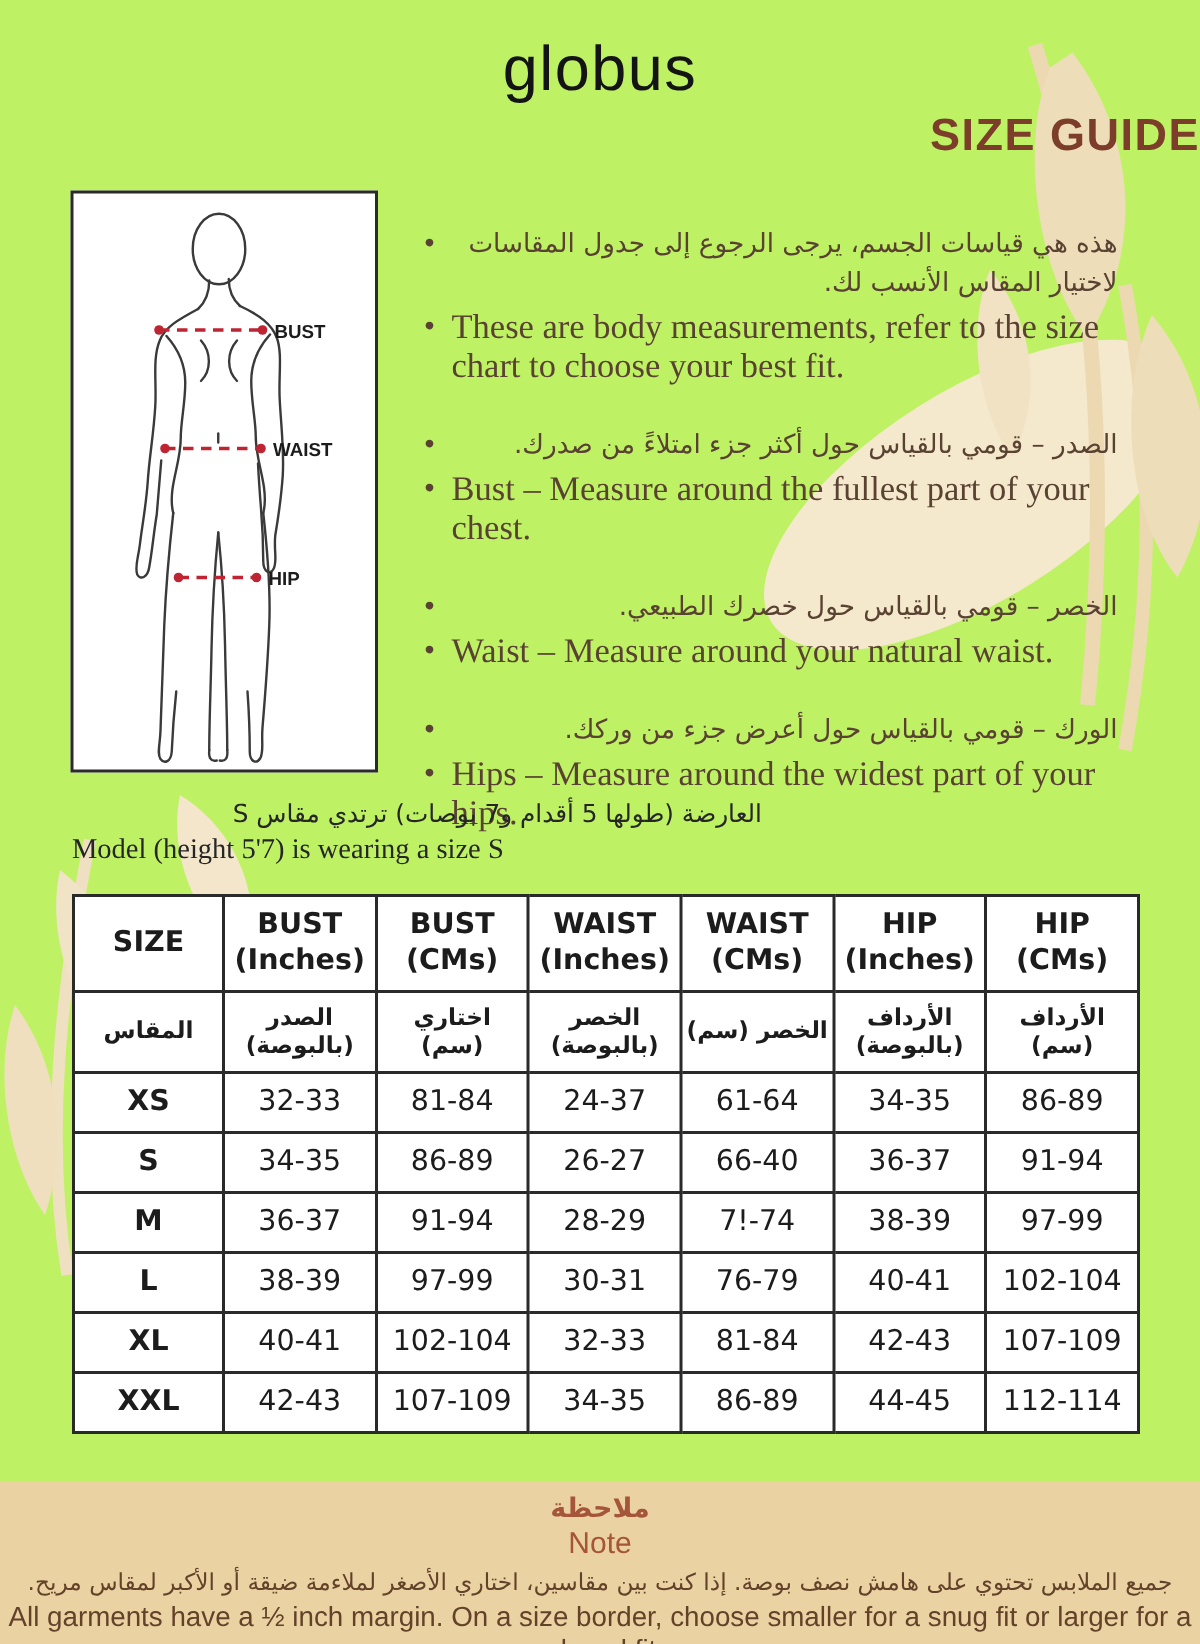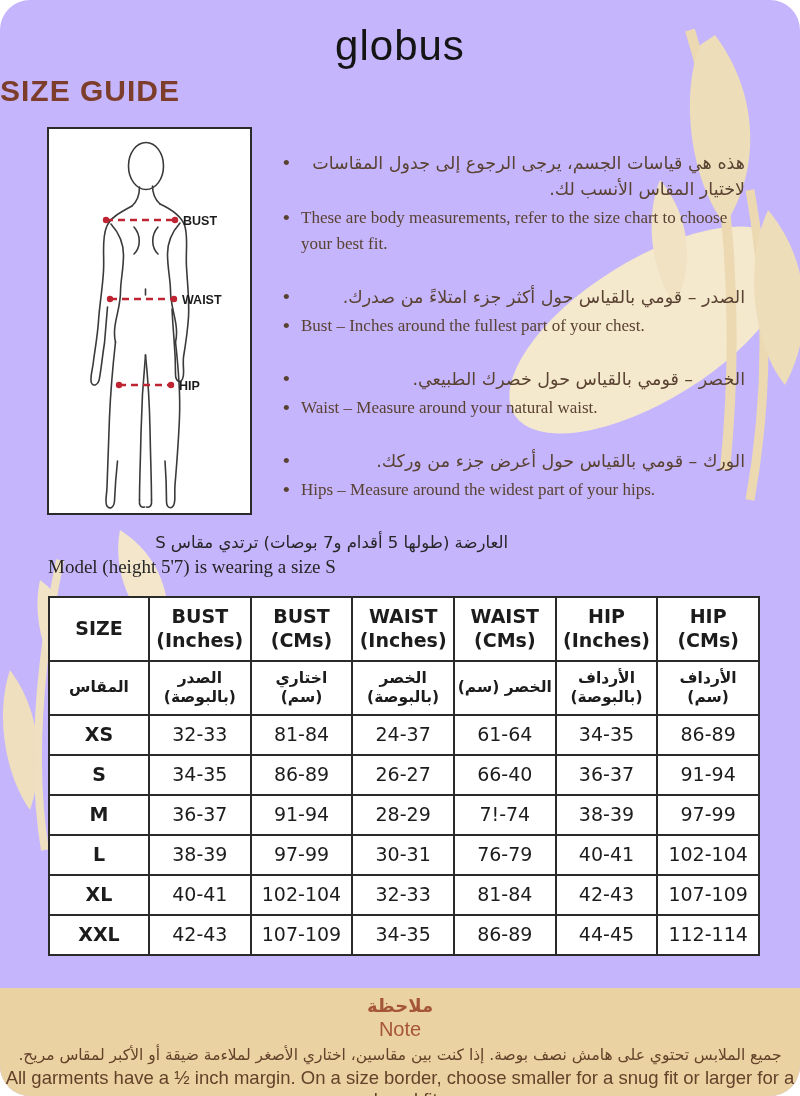--- a/index.html
+++ b/index.html
@@ -1,51 +1,50 @@
 <!DOCTYPE html>
 <html><head>
 <meta charset="utf-8">
 <style>
   html,body{margin:0;padding:0;}
   .page{
     position:relative;
     width:800px;height:1096px;
-    background:#c4b5fd;
+    background:#bef264;
     overflow:hidden;
     font-family:"Liberation Sans",sans-serif;
     color:#1c1c1c;
-    border-radius:30px;
   }
   .decor{position:absolute;z-index:0;pointer-events:none;}
 
   
   .logo{
     position:absolute;left:0;top:22px;width:800px;text-align:center;
     font-size:42px;font-weight:500;letter-spacing:1px;color:#141414;z-index:1;
   }
   .subtitle{
-    position:absolute;left:0;top:74px;width:800px;text-align:left;
+    position:absolute;left:0;top:74px;width:800px;text-align:right;
     font-size:30px;font-weight:800;letter-spacing:1px;color:#7c3e2b;z-index:1;
   }
 
   
   .diagram-box{
     position:absolute;left:47px;top:127px;width:205px;height:388px;
     background:#ffffff;border:2px solid #2b2b2b;box-sizing:border-box;z-index:1;
   }
   .diagram-box svg{display:block;width:100%;height:100%;}
 
   
   .bullets{position:absolute;left:283px;top:150px;width:462px;z-index:1;}
   .bullet-group{margin-bottom:27px;}
   .bullet-item{display:flex;align-items:flex-start;margin-bottom:3px;}
   .bullet-dot{flex:0 0 18px;font-size:19px;line-height:26px;color:#5a4233;}
   .bullet-text{flex:1;line-height:26px;color:#5a4233;}
   .txt-ar{font-family:"DejaVu Sans",sans-serif;font-size:17.5px;direction:rtl;text-align:right;}
-  .txt-en{font-family:"Liberation Serif",serif;font-size:17px;}
+  .txt-en{font-family:"Liberation Serif",serif;font-size:23px;}
 
   
   .model-note{position:absolute;left:48px;top:531px;width:460px;z-index:1;color:#262626;}
   .model-note .txt-ar{font-size:16.5px;line-height:24px;color:#262626;}
   .model-note .txt-en{font-size:19px;line-height:24px;color:#262626;}
 
   
   .size-table{
     position:absolute;left:48px;top:596px;width:712px;z-index:1;
     border-collapse:collapse;table-layout:fixed;background:#ffffff;
@@ -145,21 +144,21 @@
           <span class="bullet-text txt-en">These are body measurements, refer to the size chart to choose your best fit.</span>
         </div>
       </div>
       <div class="bullet-group">
         <div class="bullet-item">
           <span class="bullet-dot">•</span>
           <span class="bullet-text txt-ar">الصدر – قومي بالقياس حول أكثر جزء امتلاءً من صدرك.</span>
         </div>
         <div class="bullet-item">
           <span class="bullet-dot">•</span>
-          <span class="bullet-text txt-en">Bust – Inches around the fullest part of your chest.</span>
+          <span class="bullet-text txt-en">Bust – Measure around the fullest part of your chest.</span>
         </div>
       </div>
       <div class="bullet-group">
         <div class="bullet-item">
           <span class="bullet-dot">•</span>
           <span class="bullet-text txt-ar">الخصر – قومي بالقياس حول خصرك الطبيعي.</span>
         </div>
         <div class="bullet-item">
           <span class="bullet-dot">•</span>
           <span class="bullet-text txt-en">Waist – Measure around your natural waist.</span>

